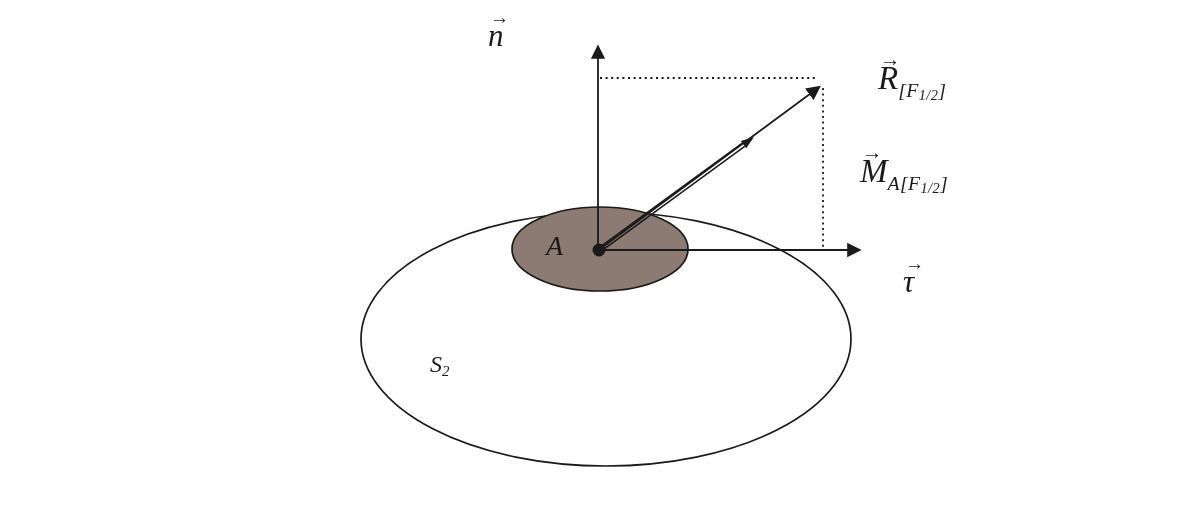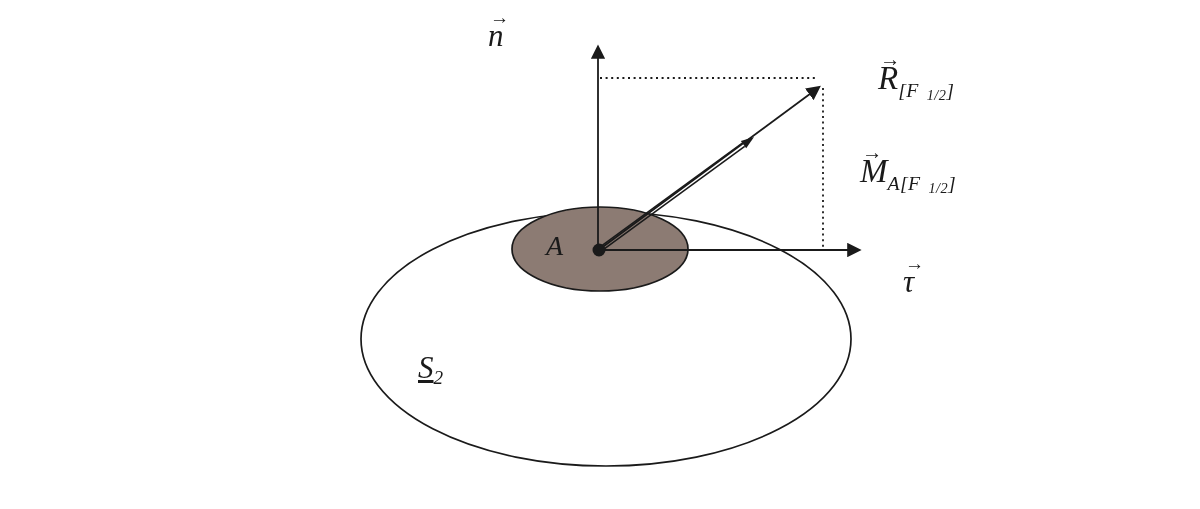--- a/index.html
+++ b/index.html
@@ -40,21 +40,20 @@
     color: #1a1a1a;
   }
   .sub1 {
     font-size: 0.60em;
     vertical-align: -0.38em;
     letter-spacing: 0.02em;
   }
   .sub1 .frac {
     font-size: 0.72em;
     vertical-align: -0.22em;
-    margin-left: 8px;
   }
   .subplain {
     font-size: 0.62em;
     vertical-align: -0.30em;
   }
 </style>
 </head>
 <body>
 
 <div class="stage">
@@ -109,17 +108,17 @@
 
   <div class="mlabel" style="left: 903px; top: 266px; font-size: 31px;">
     <span class="vec">
       <span class="arrow">→</span>
       <span>τ</span>
     </span>
   </div>
 
   <div class="mlabel" style="left: 546px; top: 232px; font-size: 28px;">A</div>
 
-  <div class="mlabel" style="left: 418px; top: 352px; font-size: 31px; text-decoration: underline;">
+  <div class="mlabel" style="left: 430px; top: 352px; font-size: 24px;">
     <span>S</span><span class="subplain">2</span>
   </div>
 
 </div>
 
 </body></html>

